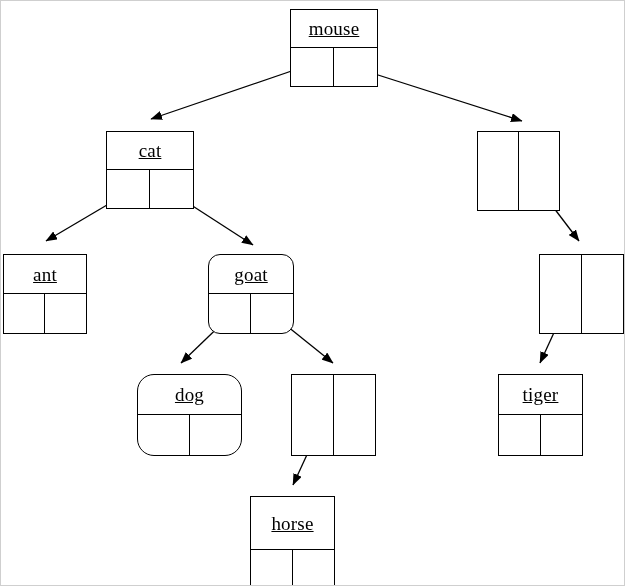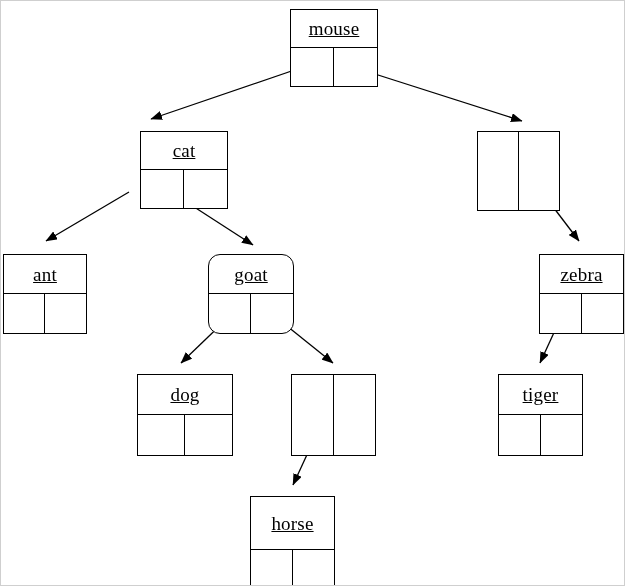--- a/index.html
+++ b/index.html
@@ -84,21 +84,21 @@
   </svg>
 
   <div id="nodes-layer">
       <div class="node" style="left: 289px; top: 8px; width: 88px; height: 78px;">
         <div class="node-label">mouse</div>
         <div class="node-ptrs">
           <div class="ptr left"></div>
           <div class="ptr right"></div>
         </div>
       </div>
-      <div class="node" style="left: 105px; top: 130px; width: 88px; height: 78px; margin-left: 34px;">
+      <div class="node" style="left: 105px; top: 130px; width: 88px; height: 78px;">
         <div class="node-label">cat</div>
         <div class="node-ptrs">
           <div class="ptr left"></div>
           <div class="ptr right"></div>
         </div>
       </div>
       <div class="node" style="left: 476px; top: 130px; width: 83px; height: 80px;">
         <div class="node-ptrs">
           <div class="ptr left"></div>
           <div class="ptr right"></div>
@@ -112,27 +112,26 @@
         </div>
       </div>
       <div class="node" style="left: 207px; top: 253px; width: 86px; height: 80px; border-radius: 12px;">
         <div class="node-label">goat</div>
         <div class="node-ptrs">
           <div class="ptr left"></div>
           <div class="ptr right"></div>
         </div>
       </div>
       <div class="node" style="left: 538px; top: 253px; width: 85px; height: 80px;">
-        <div class="node-label">zebra</div>
         <div class="node-ptrs">
           <div class="ptr left"></div>
           <div class="ptr right"></div>
         </div>
       </div>
-      <div class="node" style="left: 136px; top: 373px; width: 96px; height: 82px;">
+      <div class="node" style="left: 136px; top: 373px; width: 105px; height: 82px; border-radius: 17px;">
         <div class="node-label">dog</div>
         <div class="node-ptrs">
           <div class="ptr left"></div>
           <div class="ptr right"></div>
         </div>
       </div>
       <div class="node" style="left: 290px; top: 373px; width: 85px; height: 82px;">
         <div class="node-ptrs">
           <div class="ptr left"></div>
           <div class="ptr right"></div>

